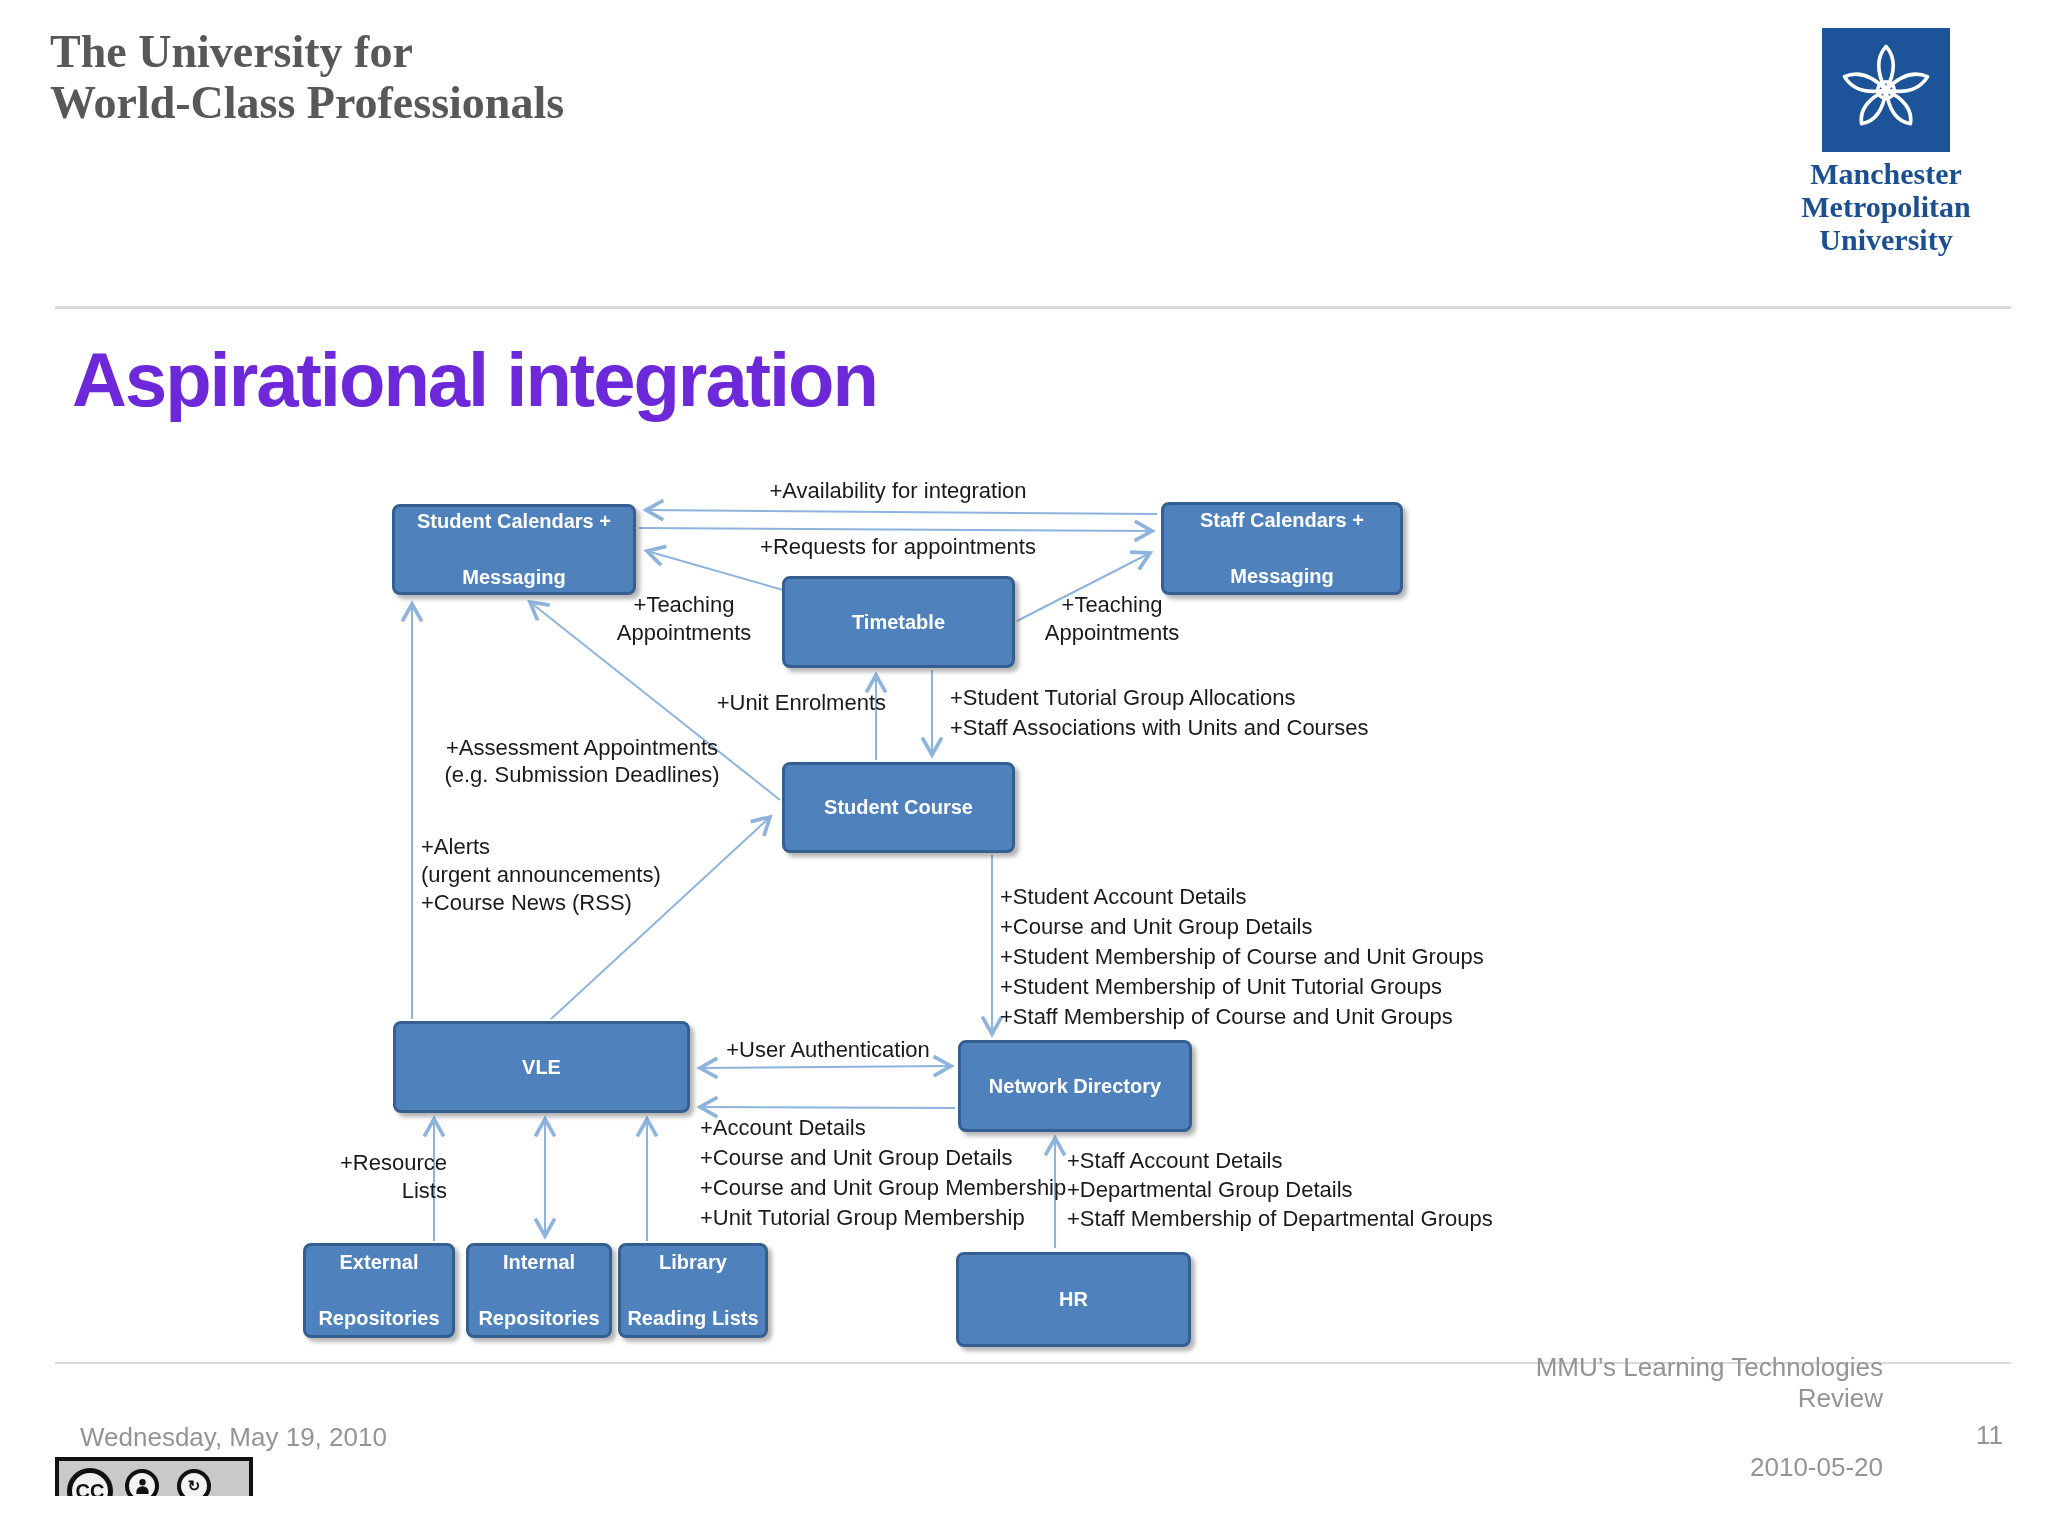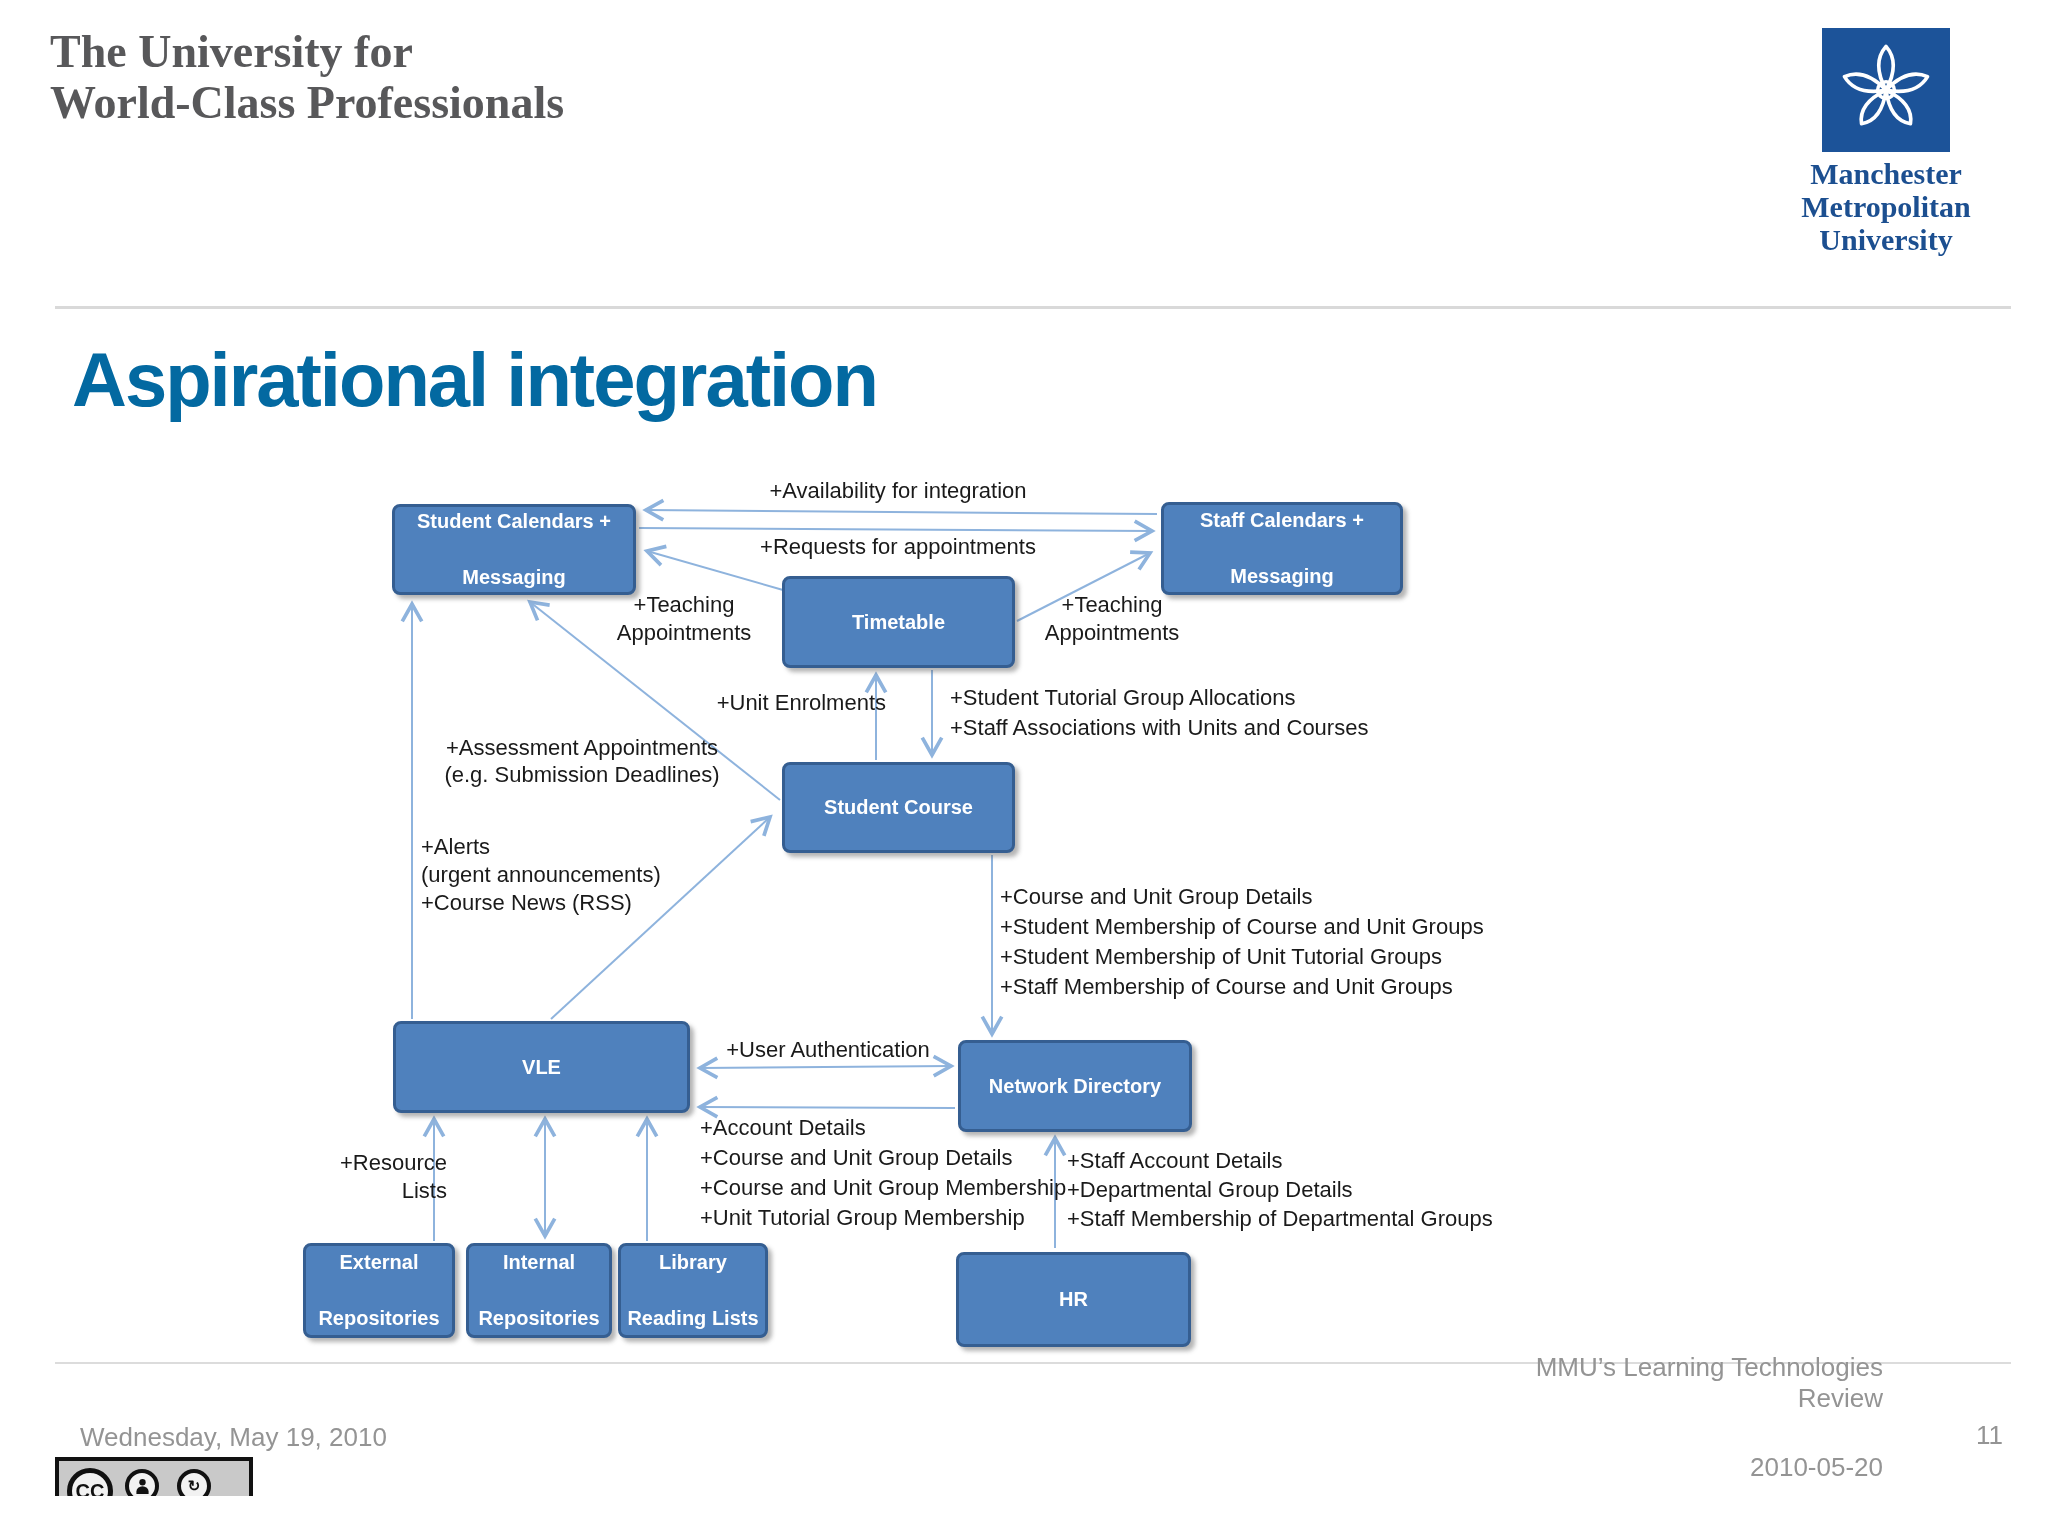--- a/index.html
+++ b/index.html
@@ -9,21 +9,21 @@
   
   .slogan{position:absolute;left:50px;top:26px;font-family:"Liberation Serif",serif;
           font-weight:700;font-size:46px;line-height:51px;color:#58585a;letter-spacing:0px;}
   .mmu-logo{position:absolute;left:1822px;top:28px;width:128px;height:124px;background:#1c5399;
             display:flex;align-items:center;justify-content:center;}
   .mmu-text{position:absolute;left:1780px;top:157px;width:212px;text-align:center;
             font-family:"Liberation Serif",serif;font-weight:700;font-size:30px;line-height:33px;
             color:#1c4f90;}
   .rule{position:absolute;background:#d9d9d9;}
   .page-title{position:absolute;left:72px;top:336px;font-size:76px;font-weight:700;
-              color:#0369a1;letter-spacing:-2px;}
+              color:#6d28d9;letter-spacing:-2px;}
 
   
   .arrows{position:absolute;left:0;top:0;}
   .node{position:absolute;background:#4f81bd;border:3px solid #355e91;border-radius:8px;
         box-shadow:4px 4px 4px rgba(90,90,90,.45);color:#ffffff;font-weight:700;font-size:20px;
         line-height:27px;display:flex;flex-direction:column;align-items:center;justify-content:center;
         text-align:center;box-sizing:border-box;gap:29px;}
   .elabel{position:absolute;font-size:22px;color:#1a1a1a;white-space:nowrap;}
   .elabel.c{transform:translateX(-50%);text-align:center;}
   .elabel.r{text-align:right;}
@@ -170,20 +170,21 @@
   <div class="elabel c" style="left:582px;top:734px;line-height:27px;">
     <div>+Assessment Appointments</div>
     <div>(e.g. Submission Deadlines)</div>
   </div>
   <div class="elabel" style="left:421px;top:833px;line-height:28px;">
     <div>+Alerts</div>
     <div>(urgent announcements)</div>
     <div>+Course News (RSS)</div>
   </div>
   <div class="elabel" style="left:1000px;top:882px;line-height:30px;">
+    <div>+Student Account Details</div>
     <div>+Course and Unit Group Details</div>
     <div>+Student Membership of Course and Unit Groups</div>
     <div>+Student Membership of Unit Tutorial Groups</div>
     <div>+Staff Membership of Course and Unit Groups</div>
   </div>
   <div class="elabel c" style="left:828px;top:1037px;line-height:26px;">
     <div>+User Authentication</div>
   </div>
   <div class="elabel" style="left:700px;top:1113px;line-height:30px;">
     <div>+Account Details</div>

